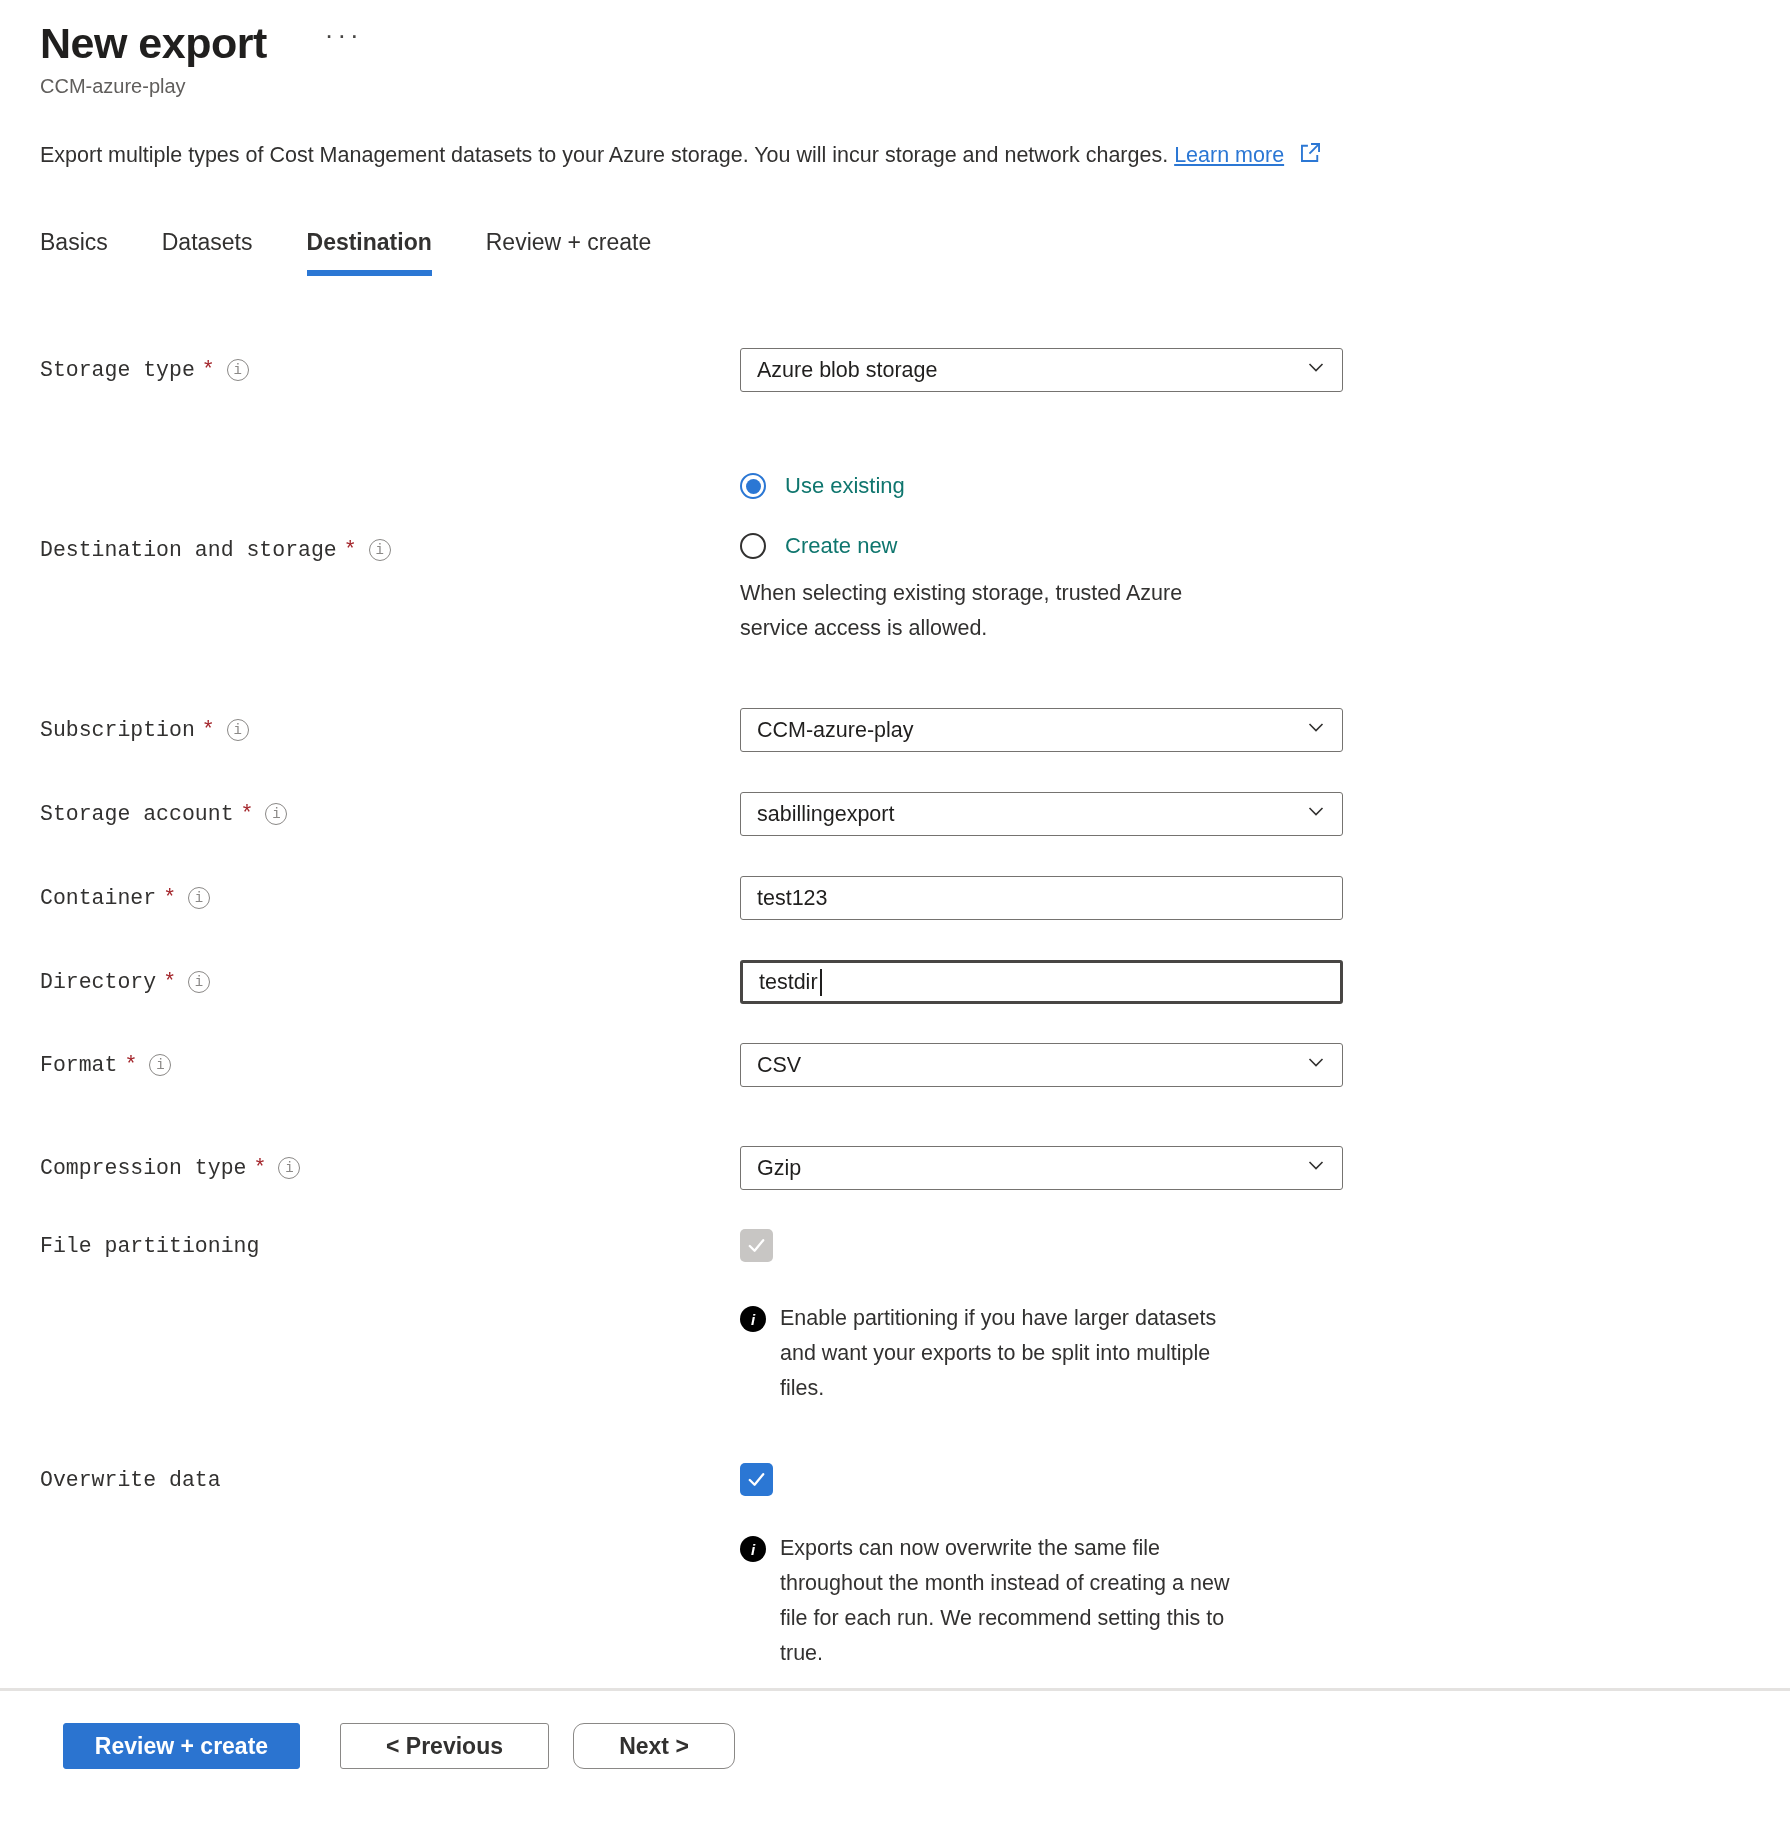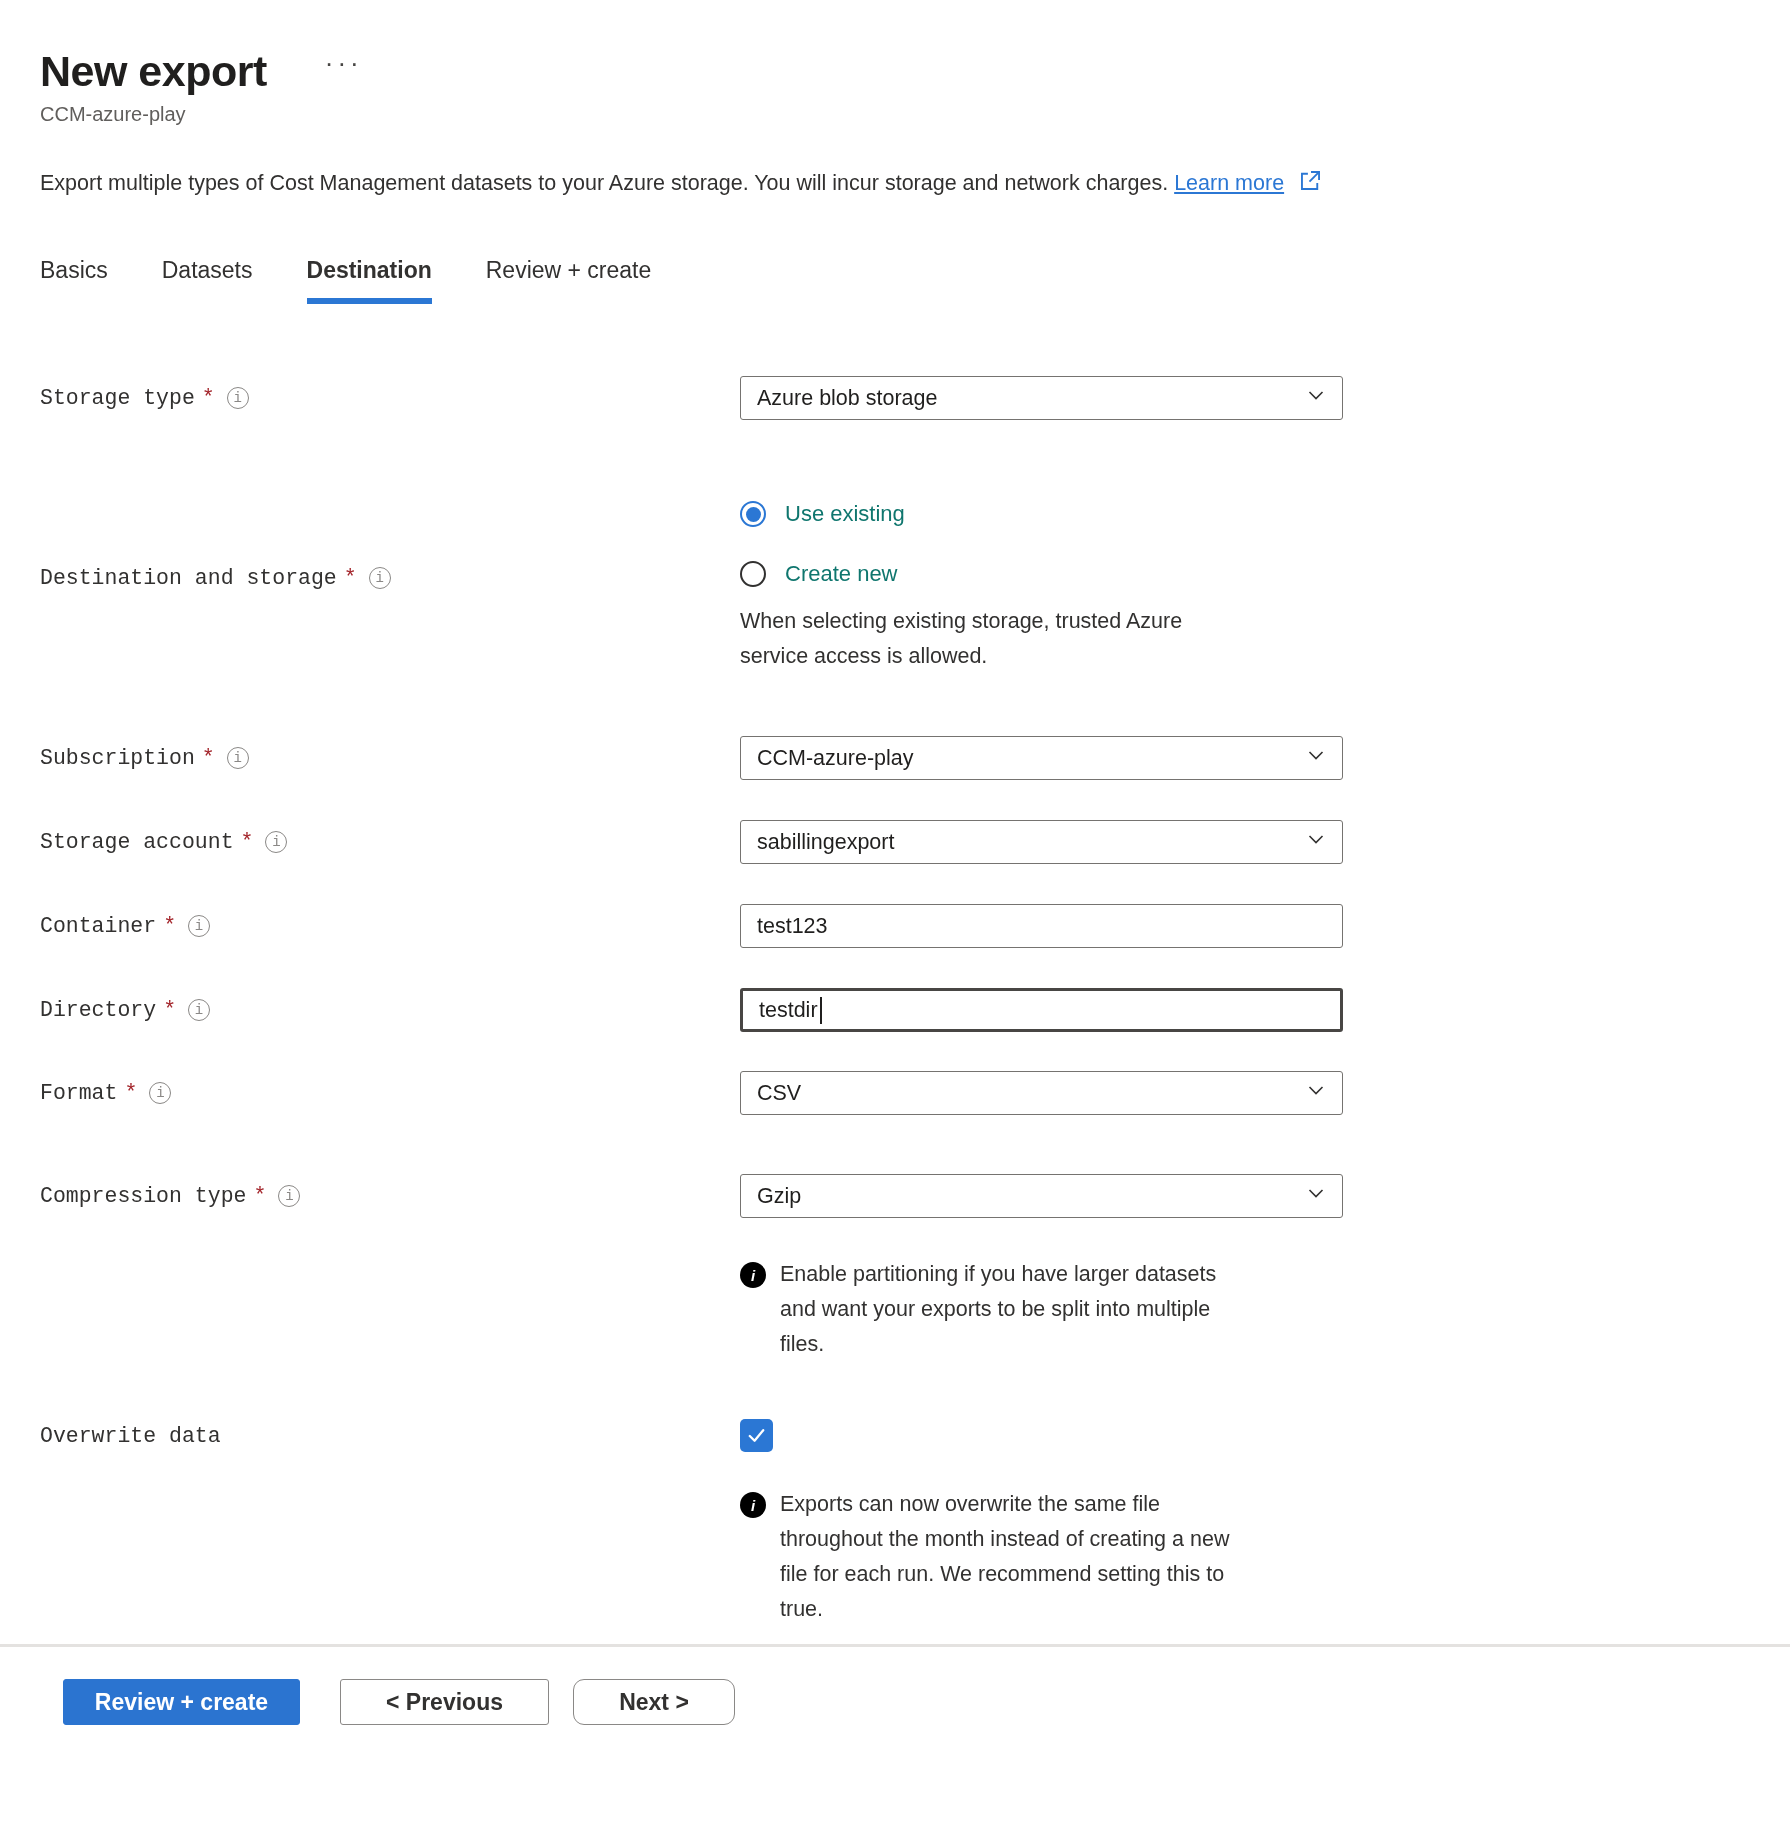--- a/index.html
+++ b/index.html
@@ -2,21 +2,21 @@
 <html><head>
 <meta charset="utf-8">
 <style>
   html, body { margin: 0; padding: 0; background: #ffffff; }
   * { box-sizing: border-box; }
   body { font-family: "Liberation Sans", sans-serif; color: #323130; }
   .page { width: 1790px; height: 1832px; position: relative; overflow: hidden; background: #fff; }
 
   
   .header { padding: 18px 0 0 40px; }
-  .title-row { display: flex; align-items: flex-start; margin-top: 28px; }
+  .title-row { display: flex; align-items: flex-start; }
   .page-title { font-size: 43px; font-weight: 700; color: #201f1e; letter-spacing: -0.5px; line-height: 50px; }
   .more-dots { font-size: 26px; color: #484644; letter-spacing: 4px; margin-left: 58px; margin-top: 2px; cursor: pointer; }
   .subtitle { font-size: 20px; color: #605e5c; margin-top: 7px; }
 
   
   .description { margin: 42px 0 0 40px; font-size: 21.5px; color: #323130; }
   .learn-more { color: #2b77d4; text-decoration: underline; cursor: pointer; }
   .ext-icon { display: inline-block; vertical-align: -3px; margin-left: 8px; }
 
   
@@ -227,20 +227,32 @@
       <div class="field">
         <span class="val">Gzip</span>
         <span>
           <svg width="24" height="24" viewBox="0 0 24 24">
               <path d="M5.5 9 L12 15.5 L18.5 9" fill="none" stroke="#323130" stroke-width="1.6"></path>
             </svg>
         </span>
       </div>
     </div>
 
+    <div class="row mb39">
+      <div class="flabel">
+        <span>File partitioning</span>
+      </div>
+      <div>
+        <span class="checkbox disabled">
+          <svg width="23" height="23" viewBox="0 0 24 24">
+              <path d="M5 12.5 L10 17.5 L19 6.5" fill="none" stroke="#ffffff" stroke-width="2.4" stroke-linecap="round" stroke-linejoin="round"></path>
+            </svg>
+        </span>
+      </div>
+    </div>
 
     <div class="row mb57">
       <div></div>
       <div class="note">
         <span class="note-icon">i</span>
         <span class="note-text">Enable partitioning if you have larger datasets and want your exports to be split into multiple files.</span>
       </div>
     </div>
 
     <div class="row mb35">

